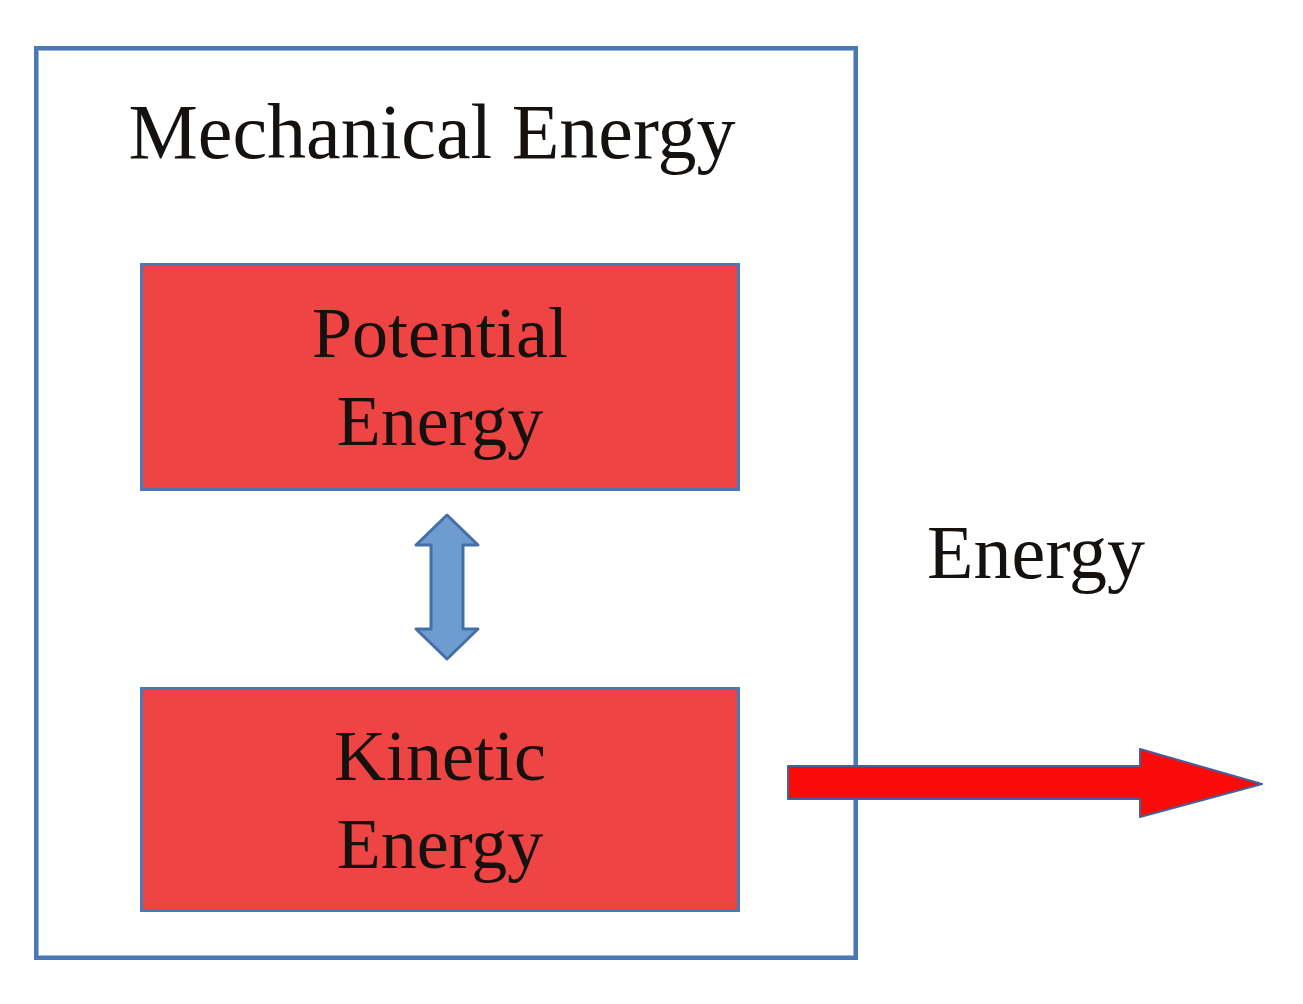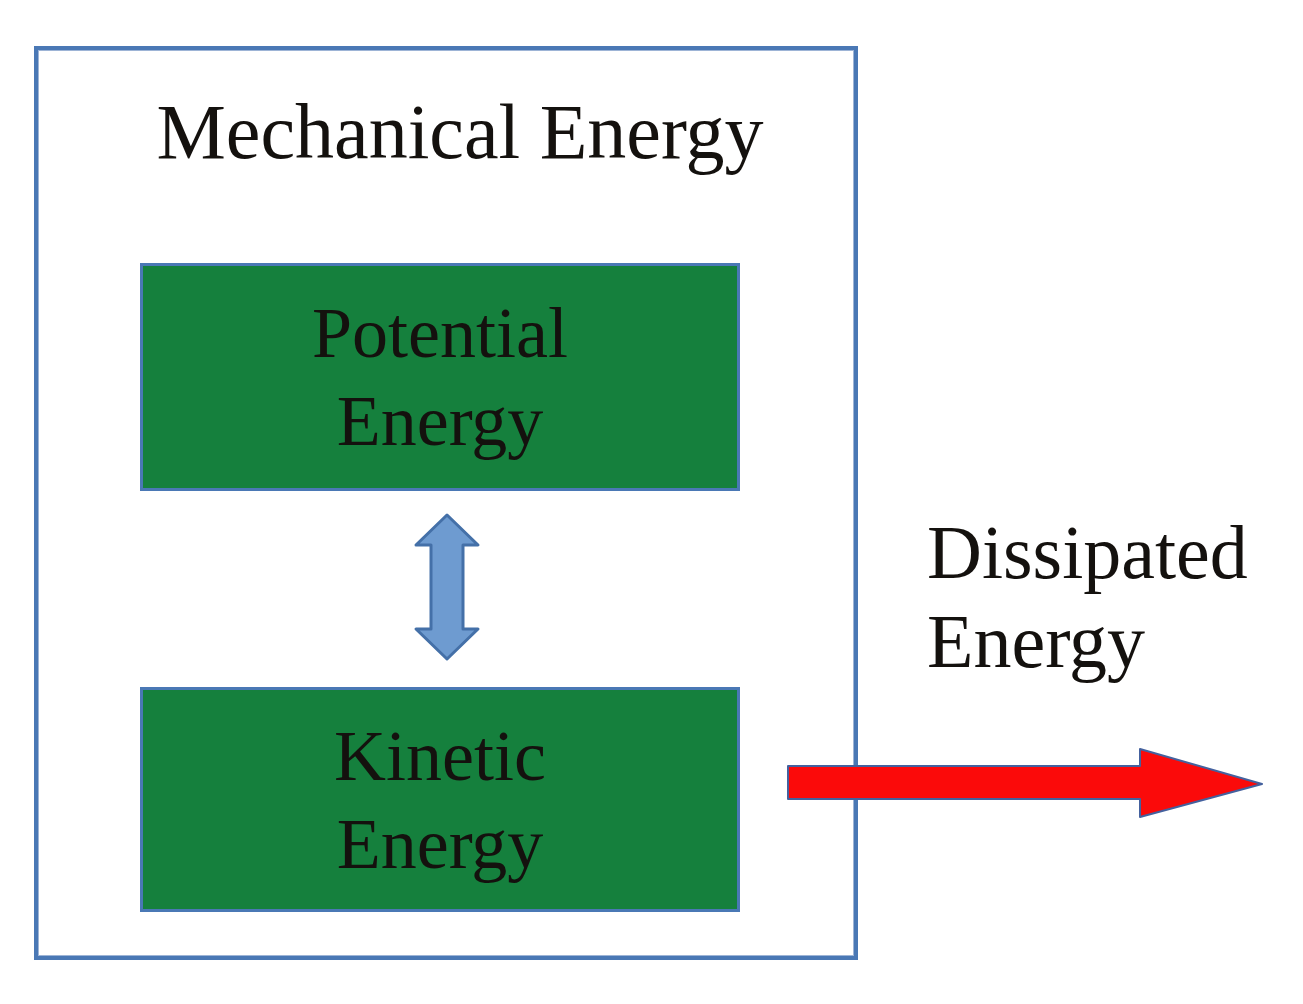--- a/index.html
+++ b/index.html
@@ -24,34 +24,34 @@
     top: 46px;
     width: 816px;
     height: 906px;
     border: 4px solid #4a78b5;
     background: #ffffff;
     box-shadow: inset 0 0 0 1px #9db4d6;
   }
 
   
   #diagram-title {
-    left: 48px;
+    left: 20px;
     top: 93px;
     width: 824px;
     text-align: center;
     font-size: 78px;
     line-height: 1;
     white-space: nowrap;
   }
 
   
   .node-box {
     left: 140px;
     width: 594px;
-    background: #15803d;
+    background: #ef4444;
     border: 3px solid #4a78b5;
     display: flex;
     flex-direction: column;
     align-items: center;
     justify-content: center;
     text-align: center;
     font-size: 72px;
     line-height: 88px;
   }
   #potential-box {
@@ -122,17 +122,16 @@
   <div id="kinetic-box" class="abs node-box">
     <span class="label-line">Kinetic</span>
     <span class="label-line">Energy</span>
   </div>
 
   <svg id="dissipated-arrow-svg" class="abs" viewBox="0 0 480 74">
     <polygon points="2,19 354,19 354,2 476,37 354,70 354,52 2,52" fill="#fb0a0a"></polygon>
   </svg>
 
   <div id="dissipated-label" class="abs">
-    <span class="label-line">Dissipated</span>
     <span class="label-line">Energy</span>
   </div>
 
 </div>
 
 </body></html>

